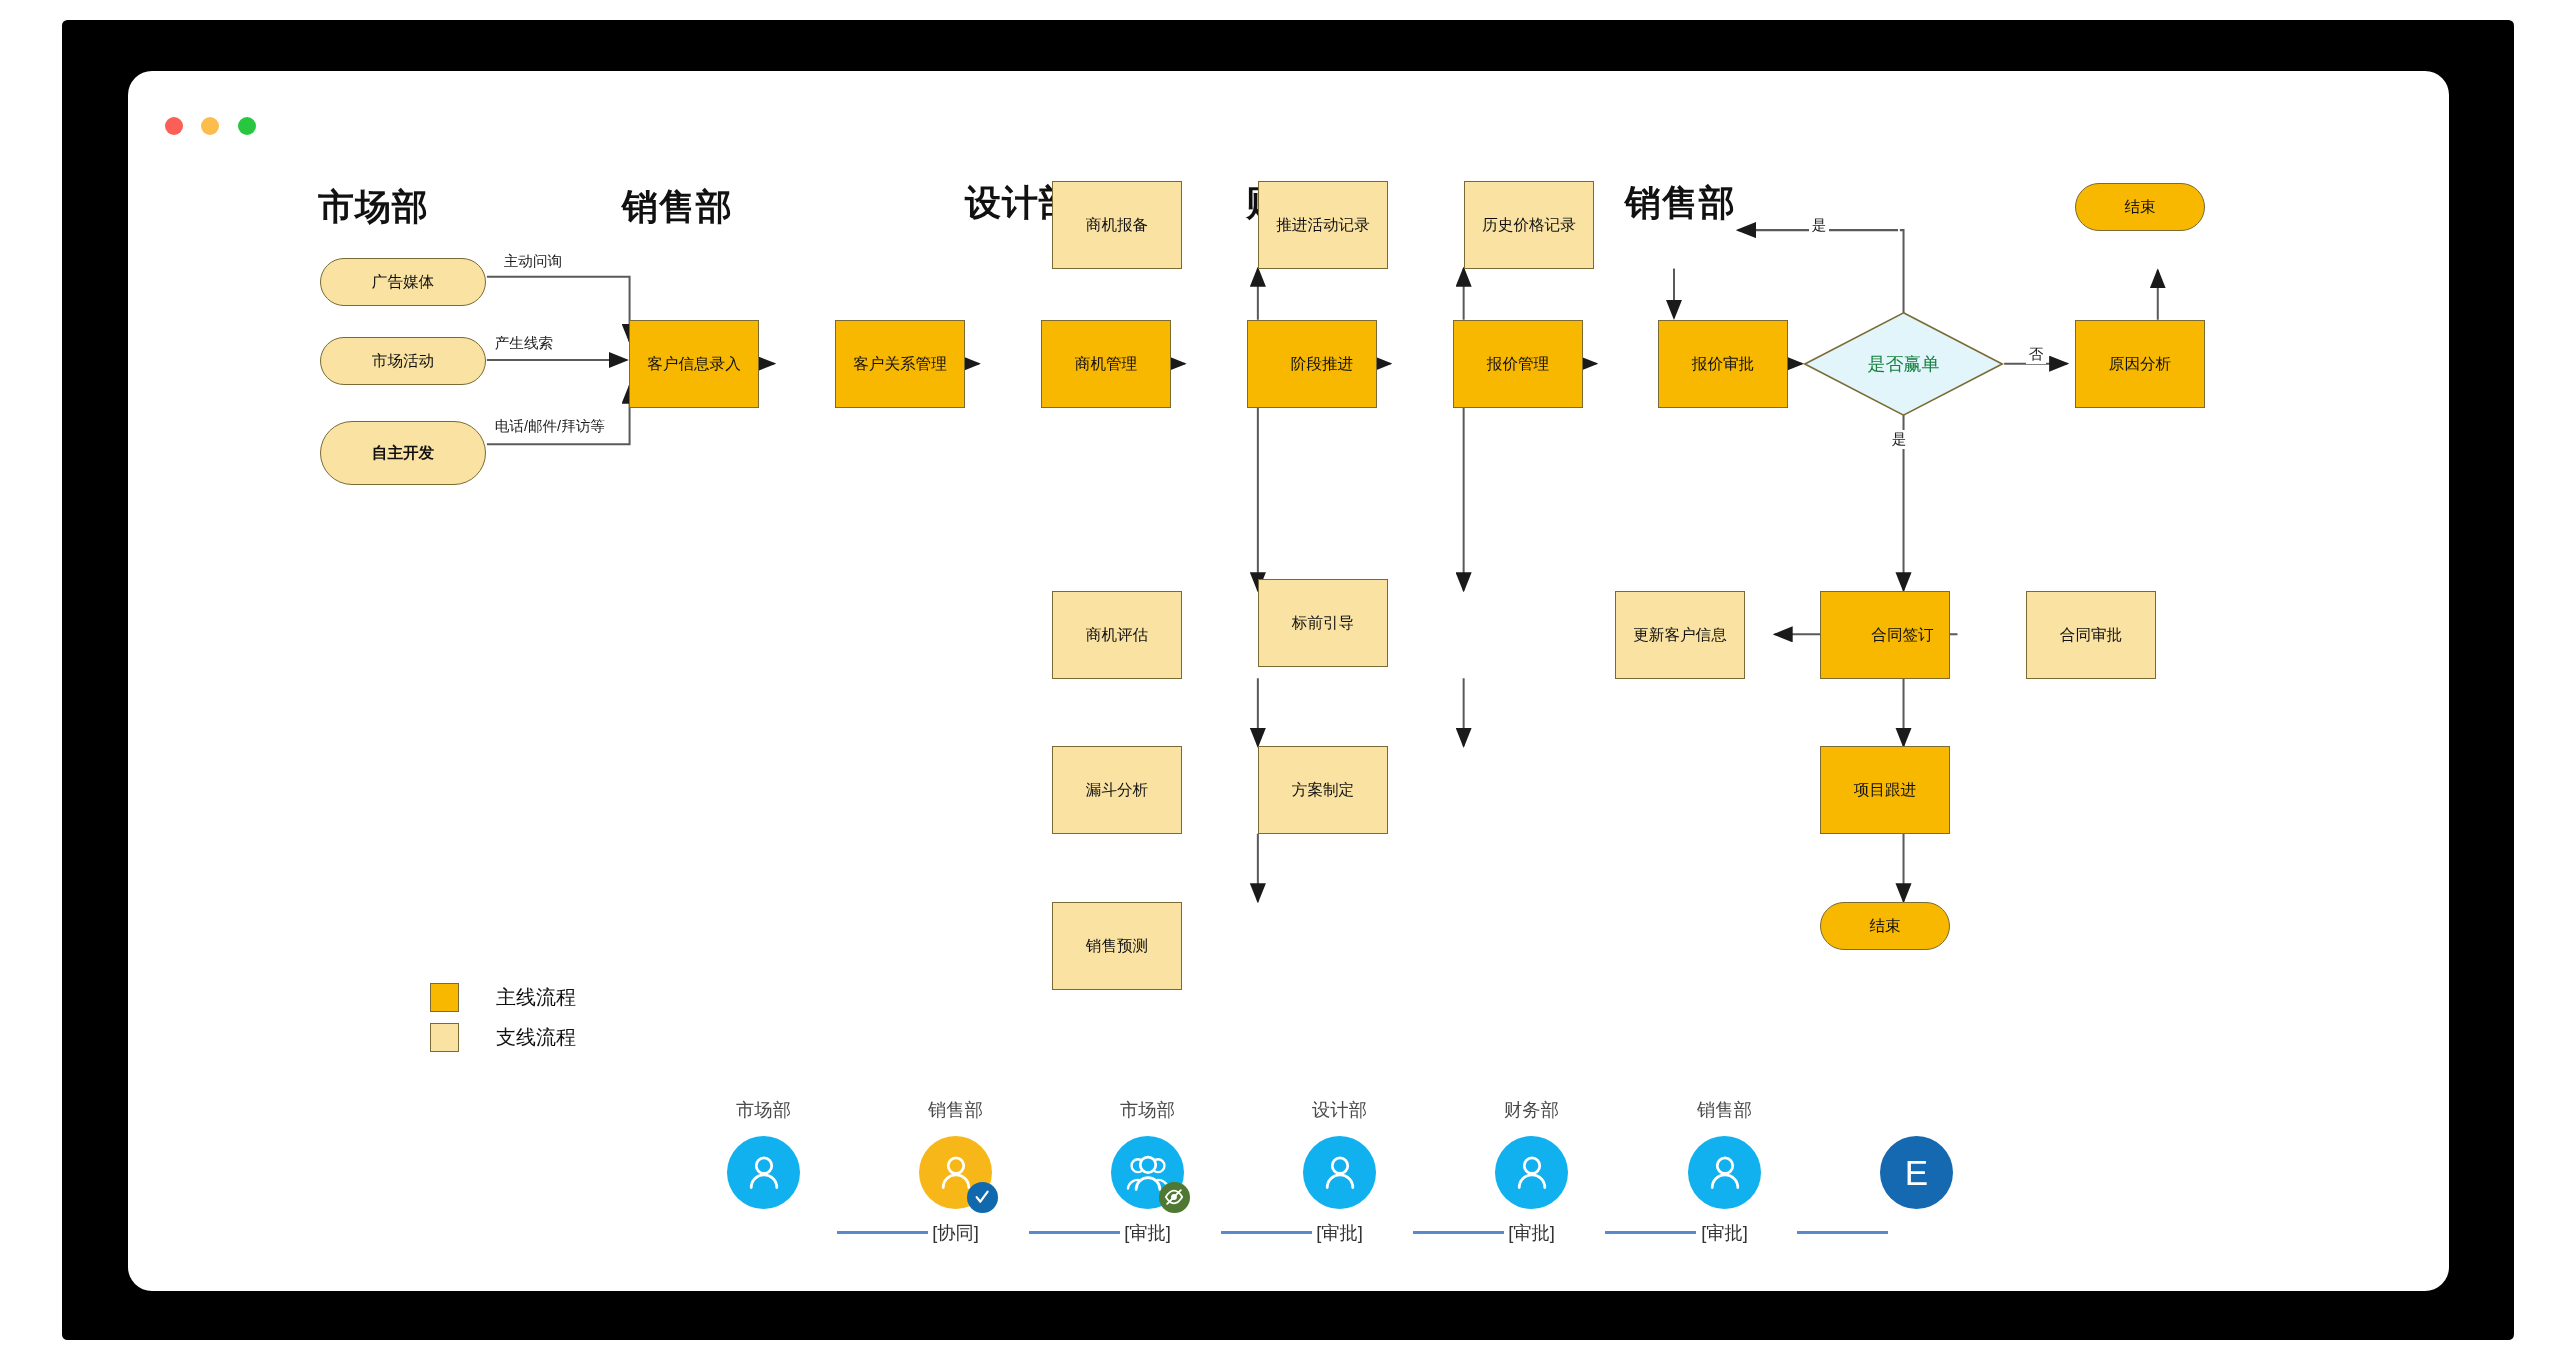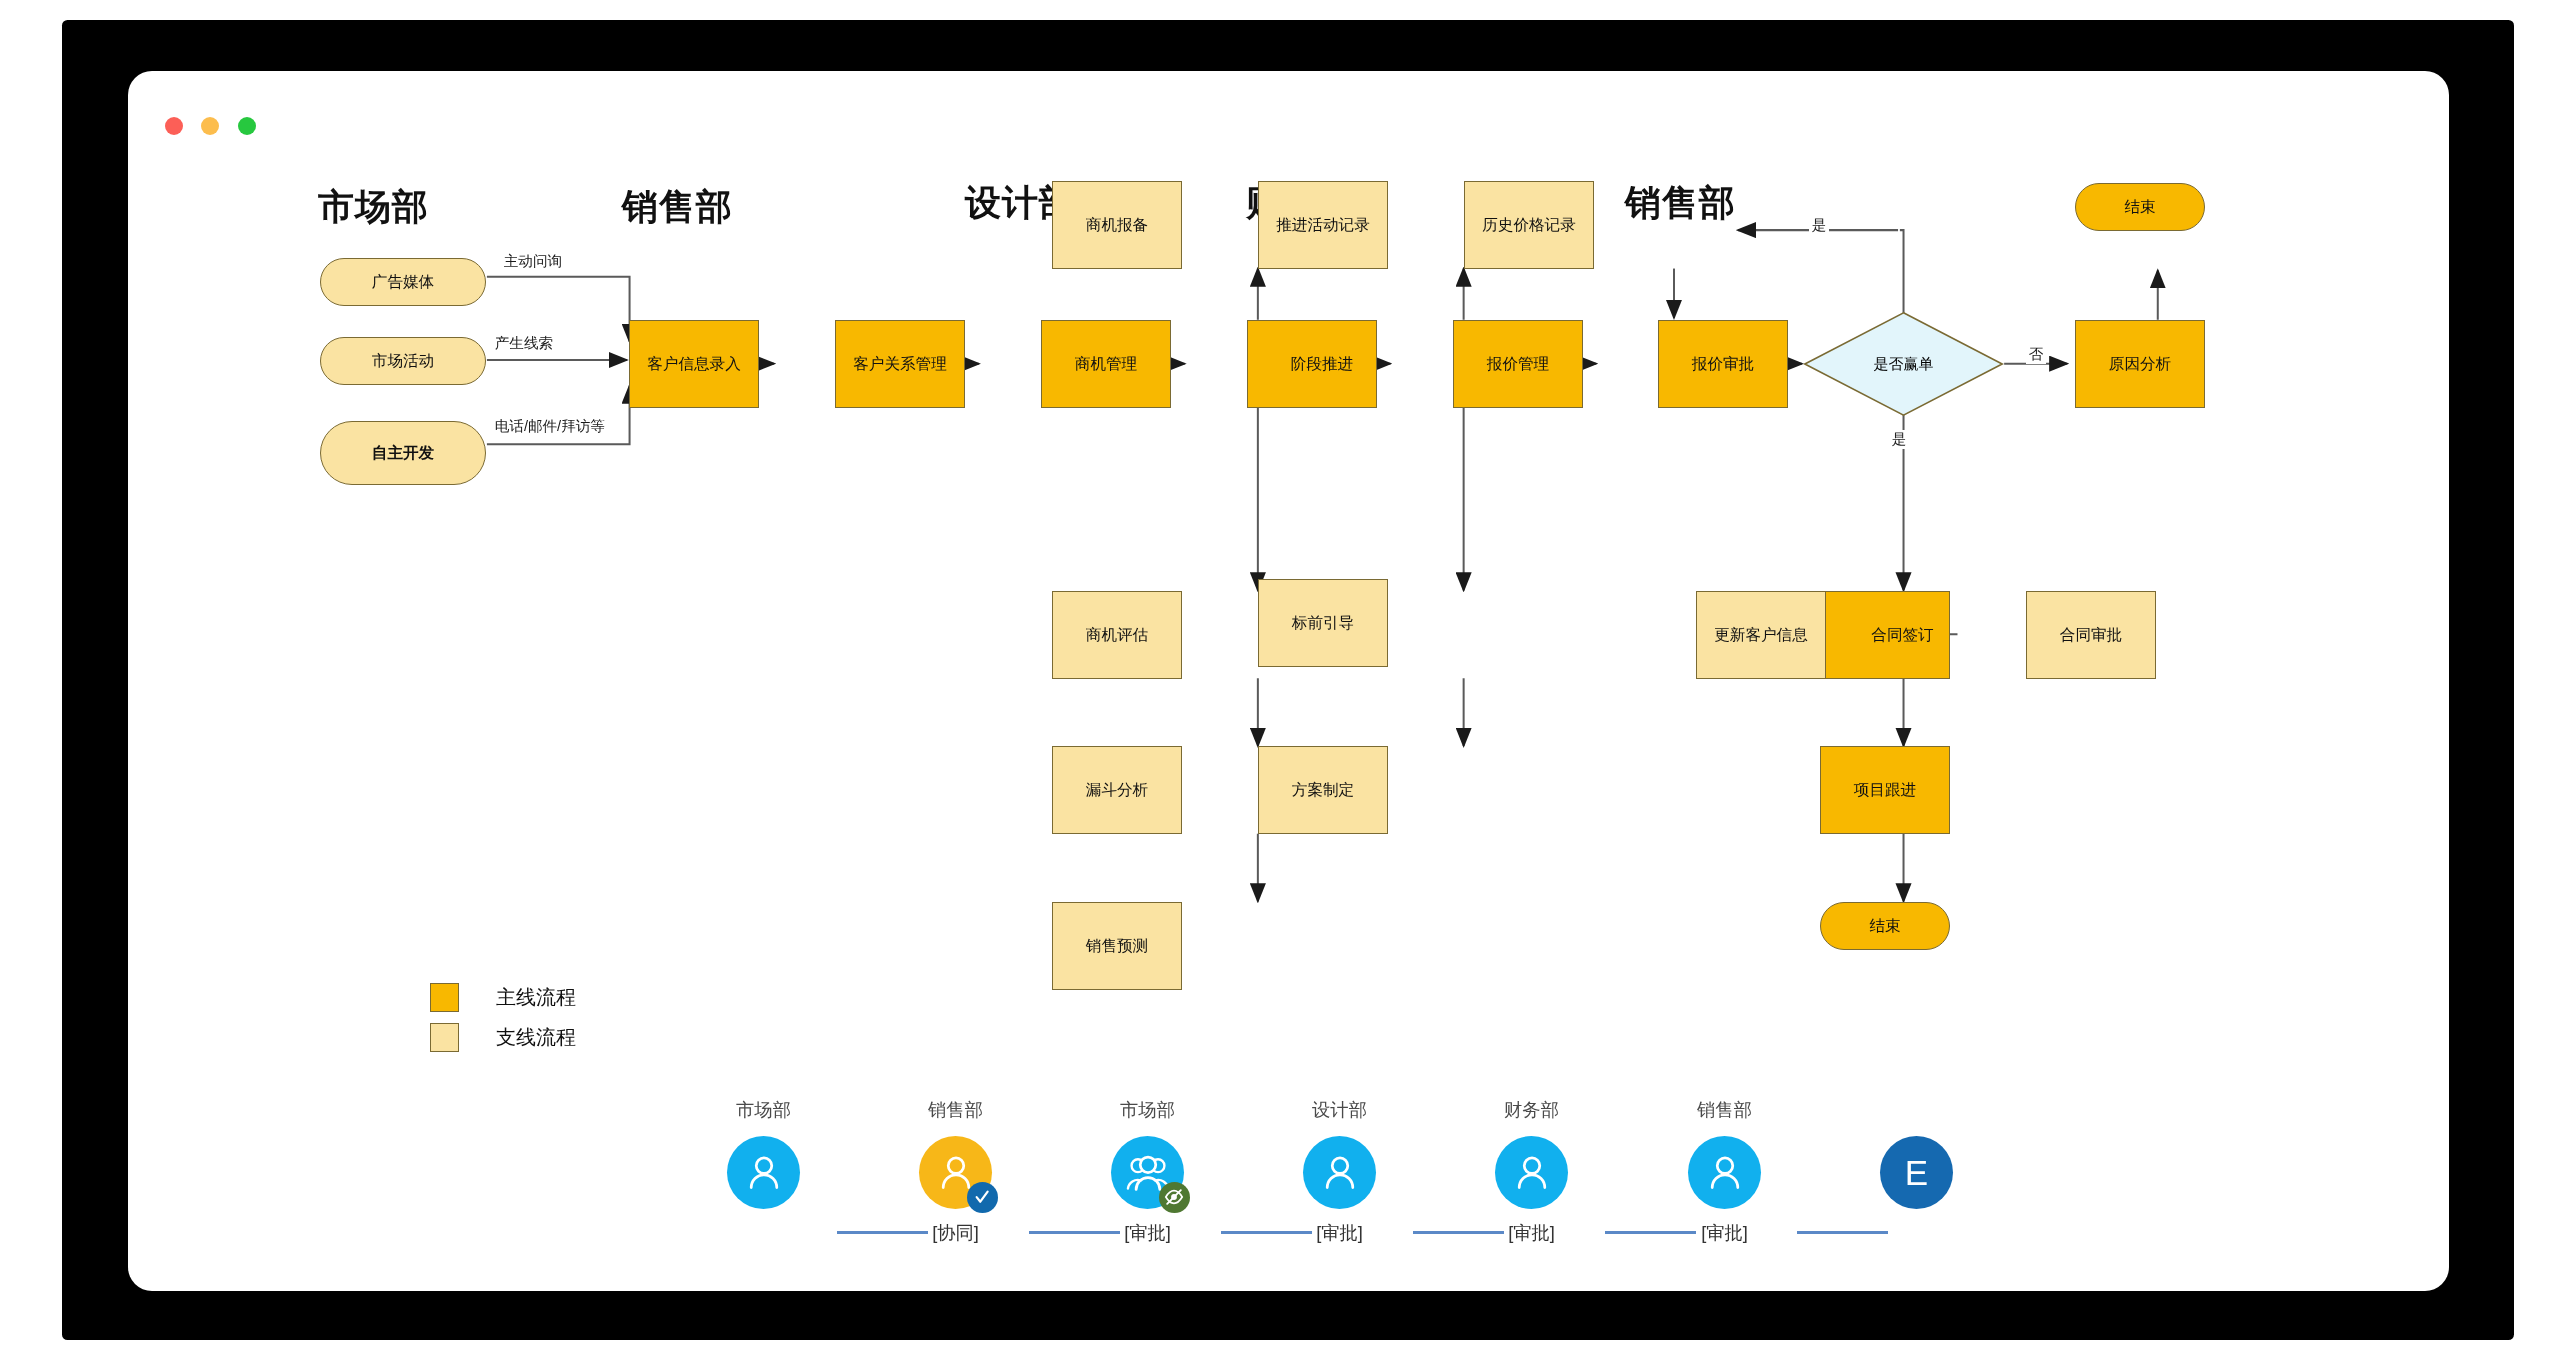--- a/index.html
+++ b/index.html
@@ -25,21 +25,21 @@
 
   
   .node{position:absolute;box-sizing:border-box;display:flex;align-items:center;justify-content:center;
         text-align:left;color:#111111;font-size:15.6px;line-height:1.25;border:1.5px solid #7a6a33;}
   .main{background:#f8b800;}
   .branch{background:#fae3a2;}
   .pill{border-radius:914px;}
   .term{background:#f8b800;border-radius:914px;}
   .diamond{position:absolute;}
   .diamond .dlabel{position:absolute;left:0;top:0;width:100%;height:100%;
-        display:flex;align-items:center;justify-content:center;font-size:15px;color:#000000;}
+        display:flex;align-items:center;justify-content:center;font-size:18px;color:#15803d;}
 
   
   .elabel{position:absolute;font-size:14.6px;color:#1a1a1a;background:#ffffff;padding:0 2.7px;white-space:nowrap;}
 
   
   #legend{position:absolute;left:302px;top:906px;}
   .lg-row{display:flex;align-items:center;height:40px;}
   .lg-swatch{width:29px;height:29px;border:1.5px solid #7a6a33;box-sizing:border-box;}
   .lg-text{margin-left:37px;font-size:20px;color:#111111;white-space:nowrap;}
 
@@ -152,21 +152,21 @@
       <div class="node main" style="left:1692px;top:675px;width:130px;height:88px;">项目跟进</div>
 
       <div class="node branch" style="left:924px;top:110px;width:130px;height:88px;">商机报备</div>
       <div class="node branch" style="left:1130px;top:110px;width:130px;height:88px;">推进活动记录</div>
       <div class="node branch" style="left:1336px;top:110px;width:130px;height:88px;">历史价格记录</div>
       <div class="node branch" style="left:924px;top:520px;width:130px;height:88px;">商机评估</div>
       <div class="node branch" style="left:1130px;top:508px;width:130px;height:88px;">标前引导</div>
       <div class="node branch" style="left:924px;top:675px;width:130px;height:88px;">漏斗分析</div>
       <div class="node branch" style="left:1130px;top:675px;width:130px;height:88px;">方案制定</div>
       <div class="node branch" style="left:924px;top:831px;width:130px;height:88px;">销售预测</div>
-      <div class="node branch" style="left:1568px;top:520px;width:130px;height:88px;">更新客户信息</div>
+      <div class="node branch" style="left:1487px;top:520px;width:130px;height:88px;">更新客户信息</div>
       <div class="node branch" style="left:1898px;top:520px;width:130px;height:88px;">合同审批</div>
 
       <div class="diamond" style="left:1675px;top:240px;width:201px;height:106px;">
         <svg width="201" height="106" viewBox="0 0 220 116">
           <polygon points="110,2 218,58 110,114 2,58" fill="#e2f5fb" stroke="#7a6a33" stroke-width="1.8"></polygon>
         </svg>
         <div class="dlabel">是否赢单</div>
       </div>
 
       <div class="node term" style="left:1947px;top:112px;width:130px;height:48px;">结束</div>

